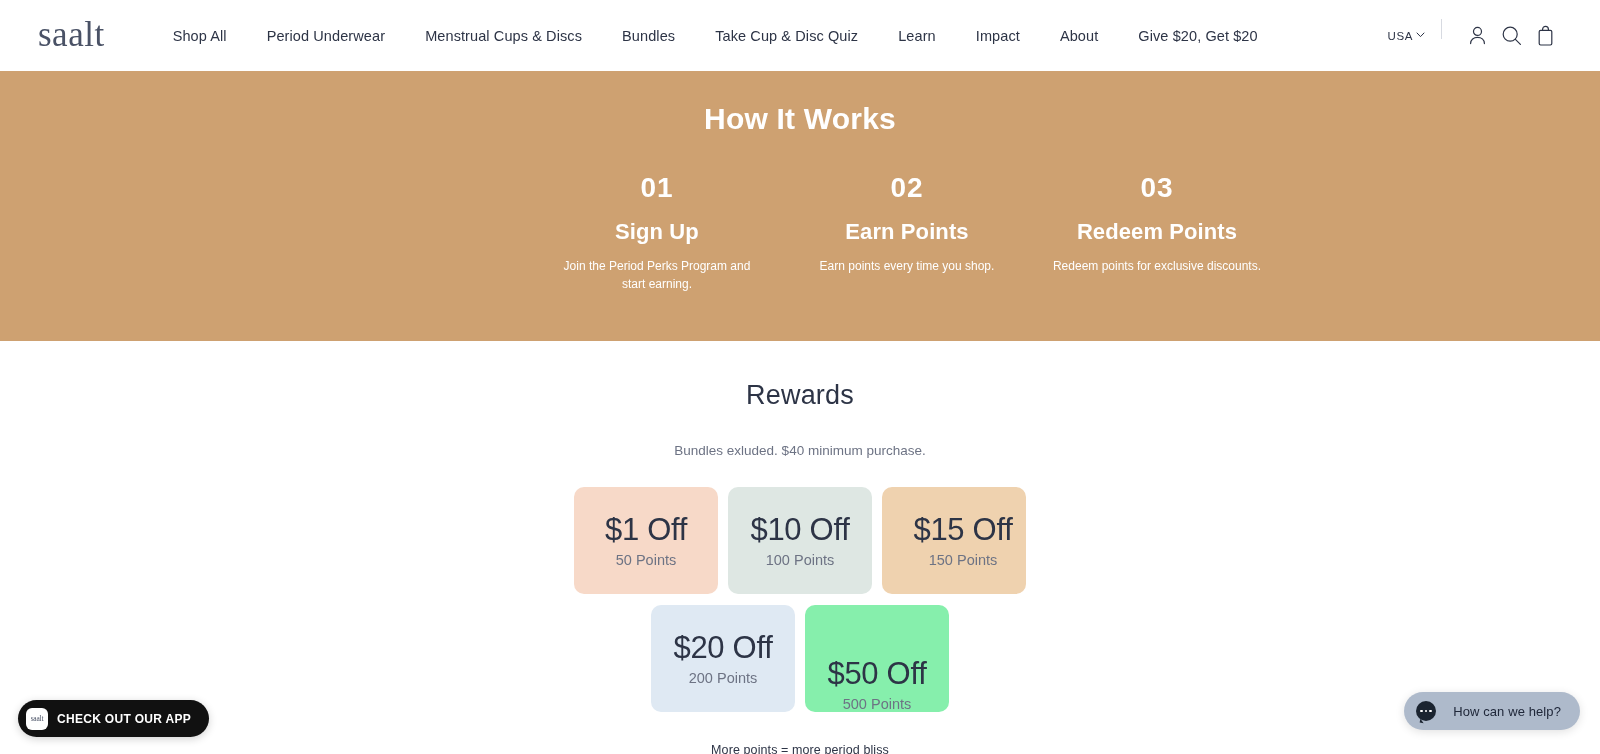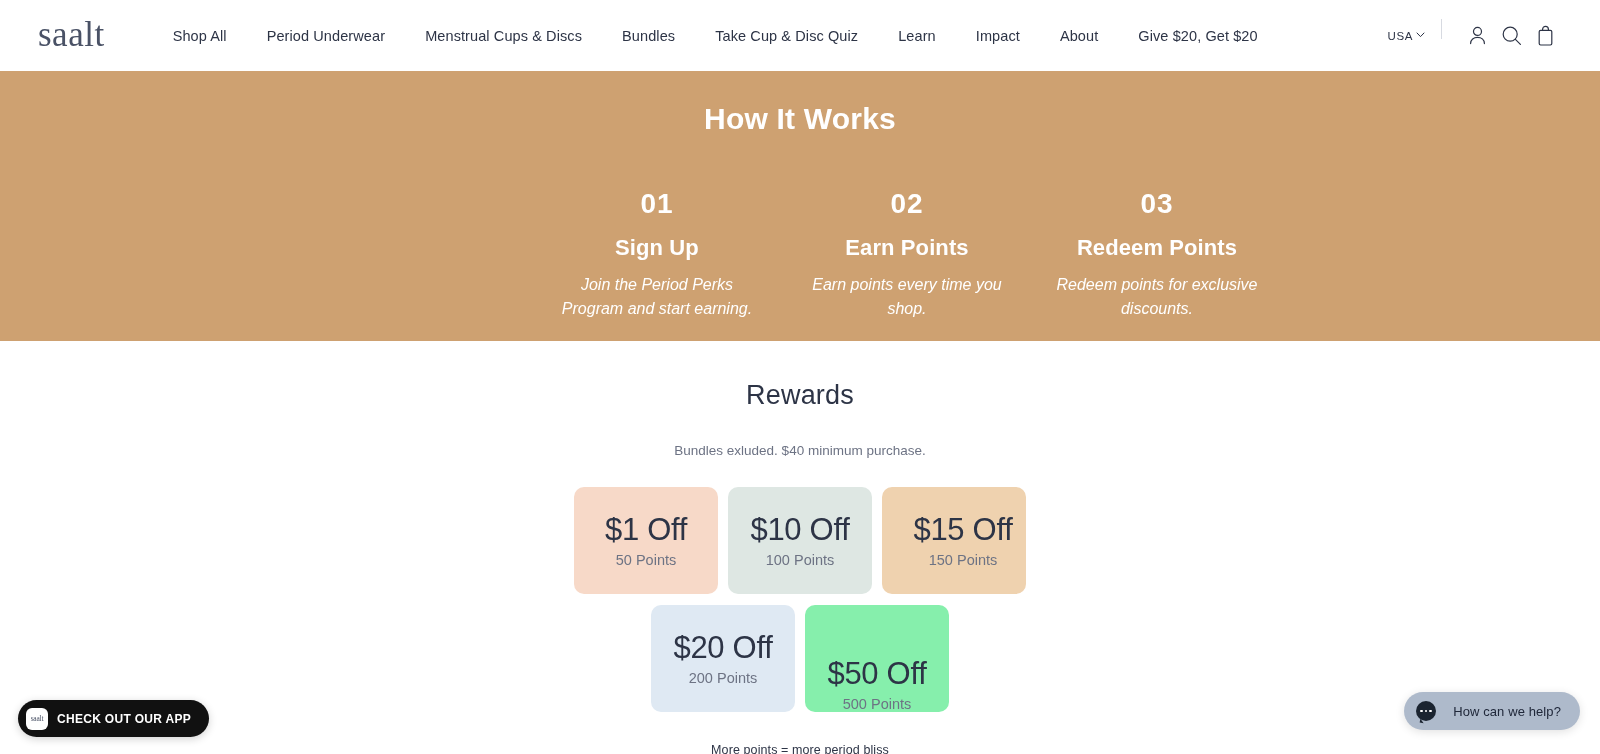--- a/index.html
+++ b/index.html
@@ -99,21 +99,21 @@
     height: 270px;
     padding-top: 31px;
     text-align: center;
     color: #ffffff;
   }
 
   .how-title {
     font-size: 30px;
     font-weight: bold;
     letter-spacing: 0.2px;
-    margin-bottom: 52px;
+    margin-bottom: 36px;
   }
 
   .steps {
     display: flex;
     justify-content: flex-end;
     gap: 12px;
   }
 
   .step {
     width: 238px;
@@ -132,24 +132,23 @@
   }
 
   .step-title {
     font-size: 22px;
     font-weight: bold;
     margin-bottom: 12px;
     letter-spacing: 0.1px;
   }
 
   .step-desc {
-    font-size: 16px;
+    font-size: 12px;
     line-height: 1.5;
     padding: 0 14px;
-    font-style: italic;
   }
 
   
   .rewards-section {
     background: #ffffff;
     text-align: center;
     padding-top: 39px;
   }
 
   .rewards-title {

